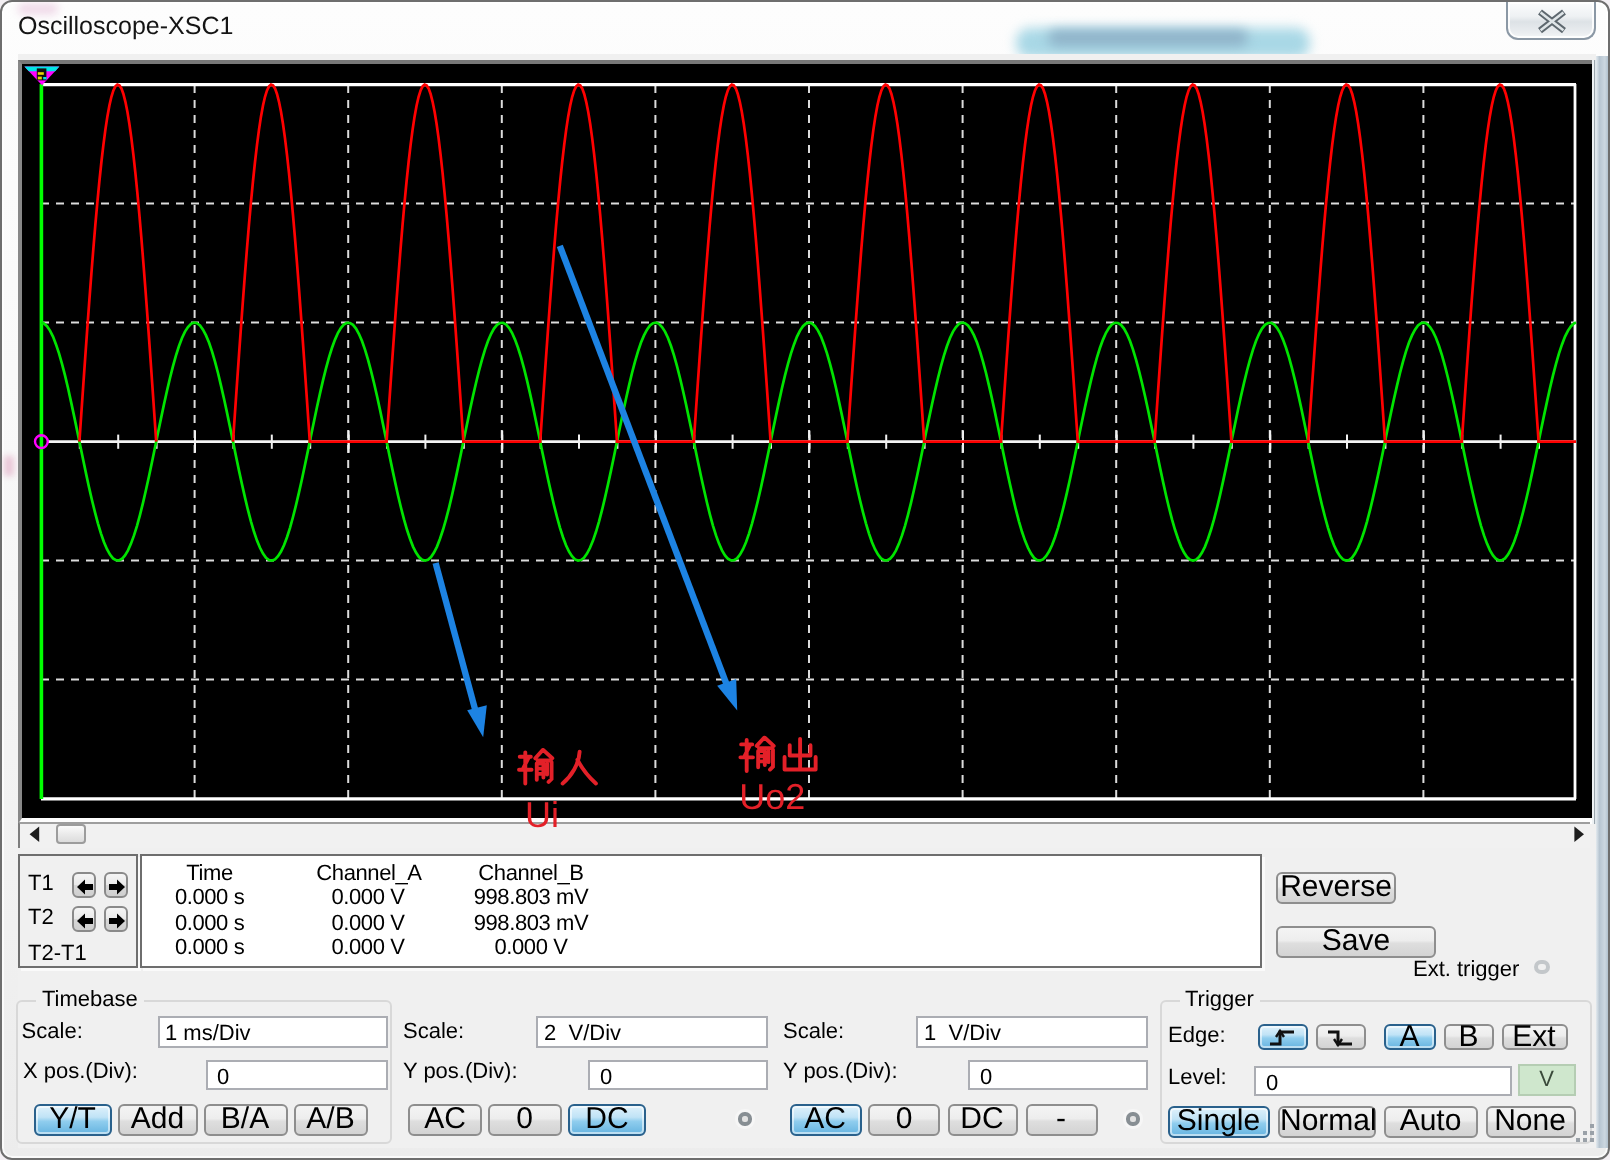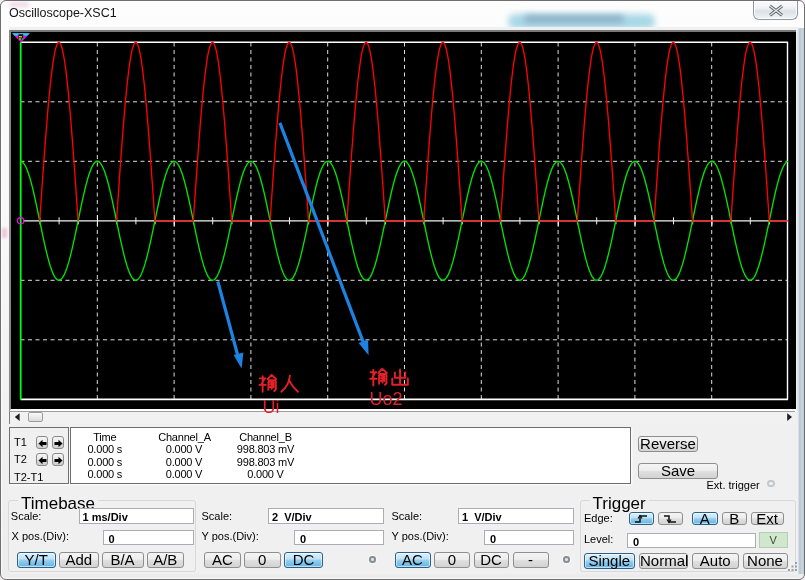--- a/index.html
+++ b/index.html
@@ -15,22 +15,22 @@
 #sbar{left:7.5px;top:409.8px;width:786px;height:13.6px;background:#f1f1f1;border-left:1.2px solid #7e7e7e;border-top:1.2px solid #9e9e9e;}
 #sthumb{left:26.5px;top:411.3px;width:15px;height:10px;background:linear-gradient(180deg,#fbfbfb,#ececec 45%,#dcdcdc);border:1px solid #9c9c9c;border-radius:2px;}
 #tbox{left:7.5px;top:425.5px;width:60px;height:57.5px;background:#f0f0f0;border:1.3px solid #6e6e6e;box-shadow:1.5px 1.5px 0 #fafafa;}
 #vbox{left:69px;top:425.5px;width:561px;height:57.5px;background:#fff;border:1.3px solid #6e6e6e;box-shadow:1.5px 1.5px 0 #fafafa;}
 .t{position:absolute;font-size:11px;color:#000;white-space:pre;}
 .tc{position:absolute;font-size:11px;color:#000;transform:translateX(-50%);white-space:pre;letter-spacing:-0.2px;}
 .spin{position:absolute;width:12.6px;height:12.6px;background:linear-gradient(180deg,#f5f5f5,#e9e9e9 50%,#d8d8d8 51%,#cfcfcf);border:1px solid #8a8a8a;border-radius:3px;}
 .btn{position:absolute;border:1px solid #8e8e8e;border-radius:3px;background:linear-gradient(180deg,#f4f4f4 0%,#ededed 45%,#dedede 55%,#d3d3d3 100%);font-size:15px;color:#000;text-align:center;}
 .btn.blue{border-color:#2a618c;background:linear-gradient(180deg,#dff1fb 0%,#c0e3f6 40%,#8fcdee 55%,#66b4e0 100%);box-shadow:inset 0 0 0 1px rgba(255,255,255,.55);}
 .gbox{position:absolute;border:1px solid #d8d8d8;border-radius:3px;}
-.glab{position:absolute;top:-6.5px;background:#f0f0f0;padding:0 3px;font-size:17px;}
-.inp{position:absolute;background:#fff;border:1px solid #abadb3;font-size:11px;color:#000;padding:2px 0 0 3px;white-space:pre;font-weight:bold;}
+.glab{position:absolute;top:-6.5px;background:#f0f0f0;padding:0 3px;font-size:11px;}
+.inp{position:absolute;background:#fff;border:1px solid #abadb3;font-size:11px;color:#000;padding:2px 0 0 3px;white-space:pre;}
 .conn{position:absolute;width:6.5px;height:6.5px;border-radius:50%;border:2.2px solid #878e93;background:#e2e2e2;box-shadow:0 0 0 1.5px #f6f6f6;}
 svg{position:absolute;overflow:visible;}
 .gd{stroke:#dcdcdc;stroke-width:1;stroke-dasharray:4 3.5;}
 </style></head><body>
 <div id="win">
   <div class="abs" id="blob1"></div>
     <div class="abs" id="blob2"></div>
   <div class="abs" id="pink1"></div>
     <div class="abs" id="pink2"></div>
   <div class="abs" id="title">Oscilloscope-XSC1</div>

